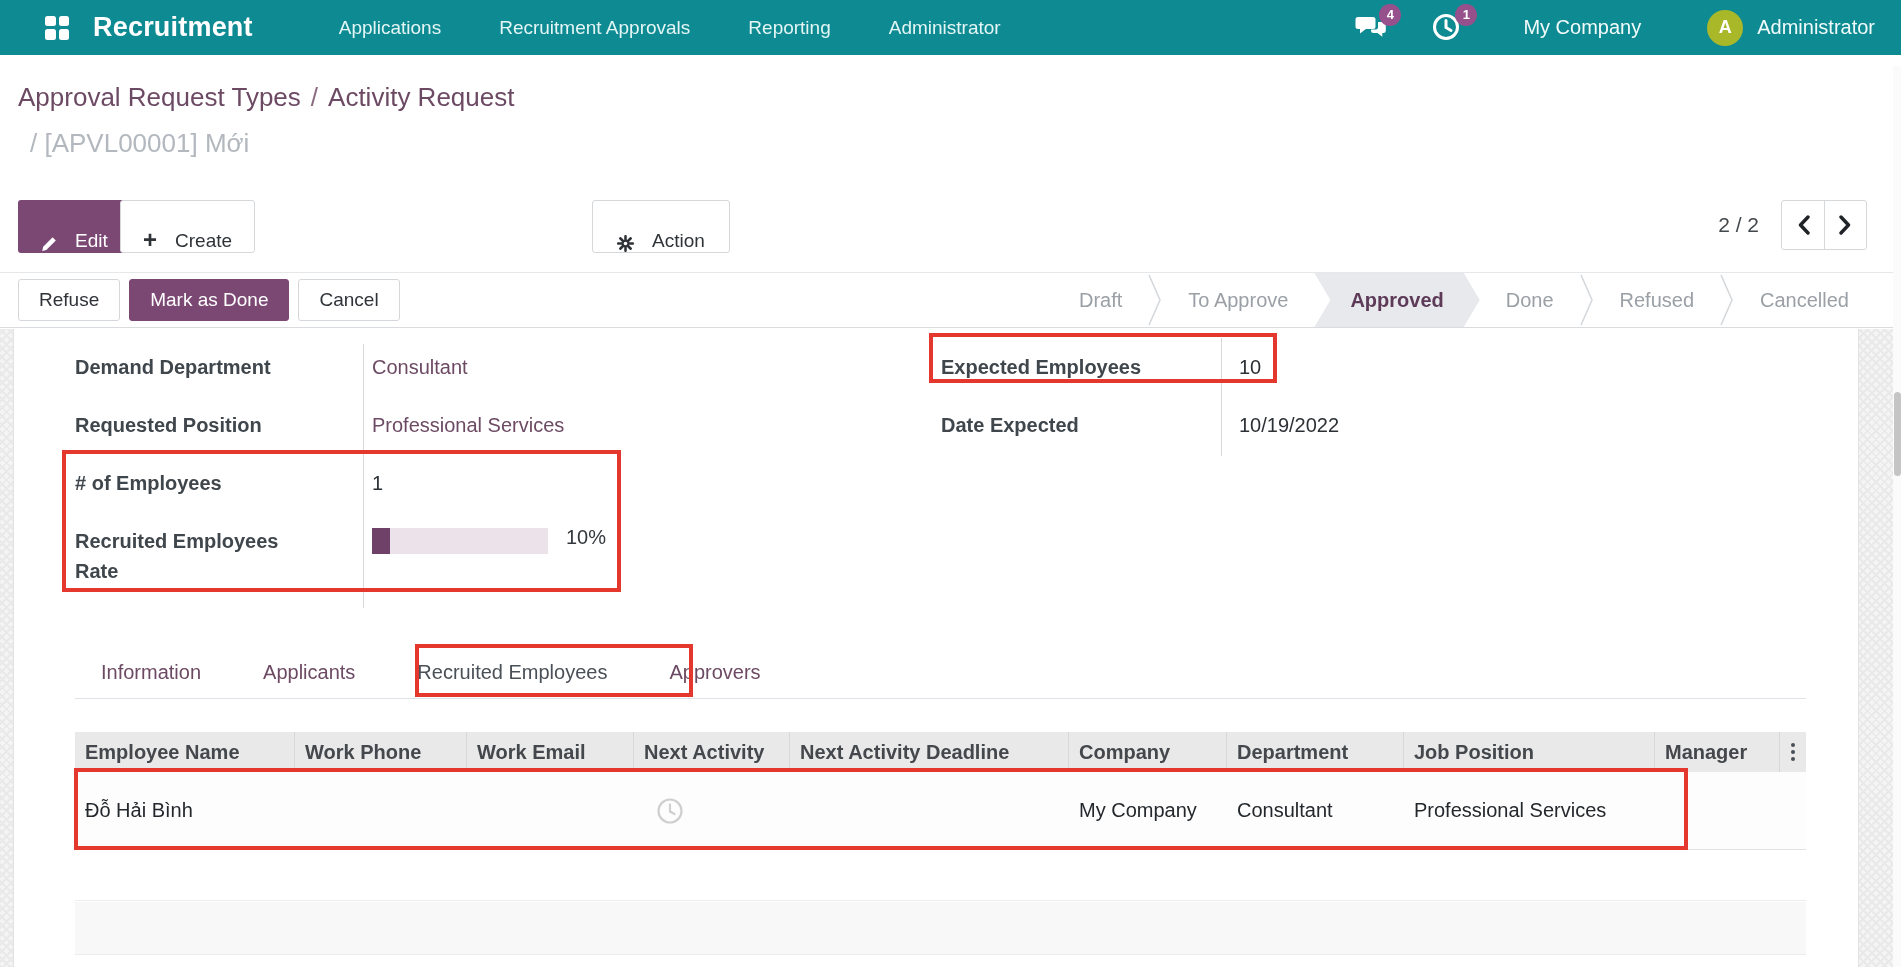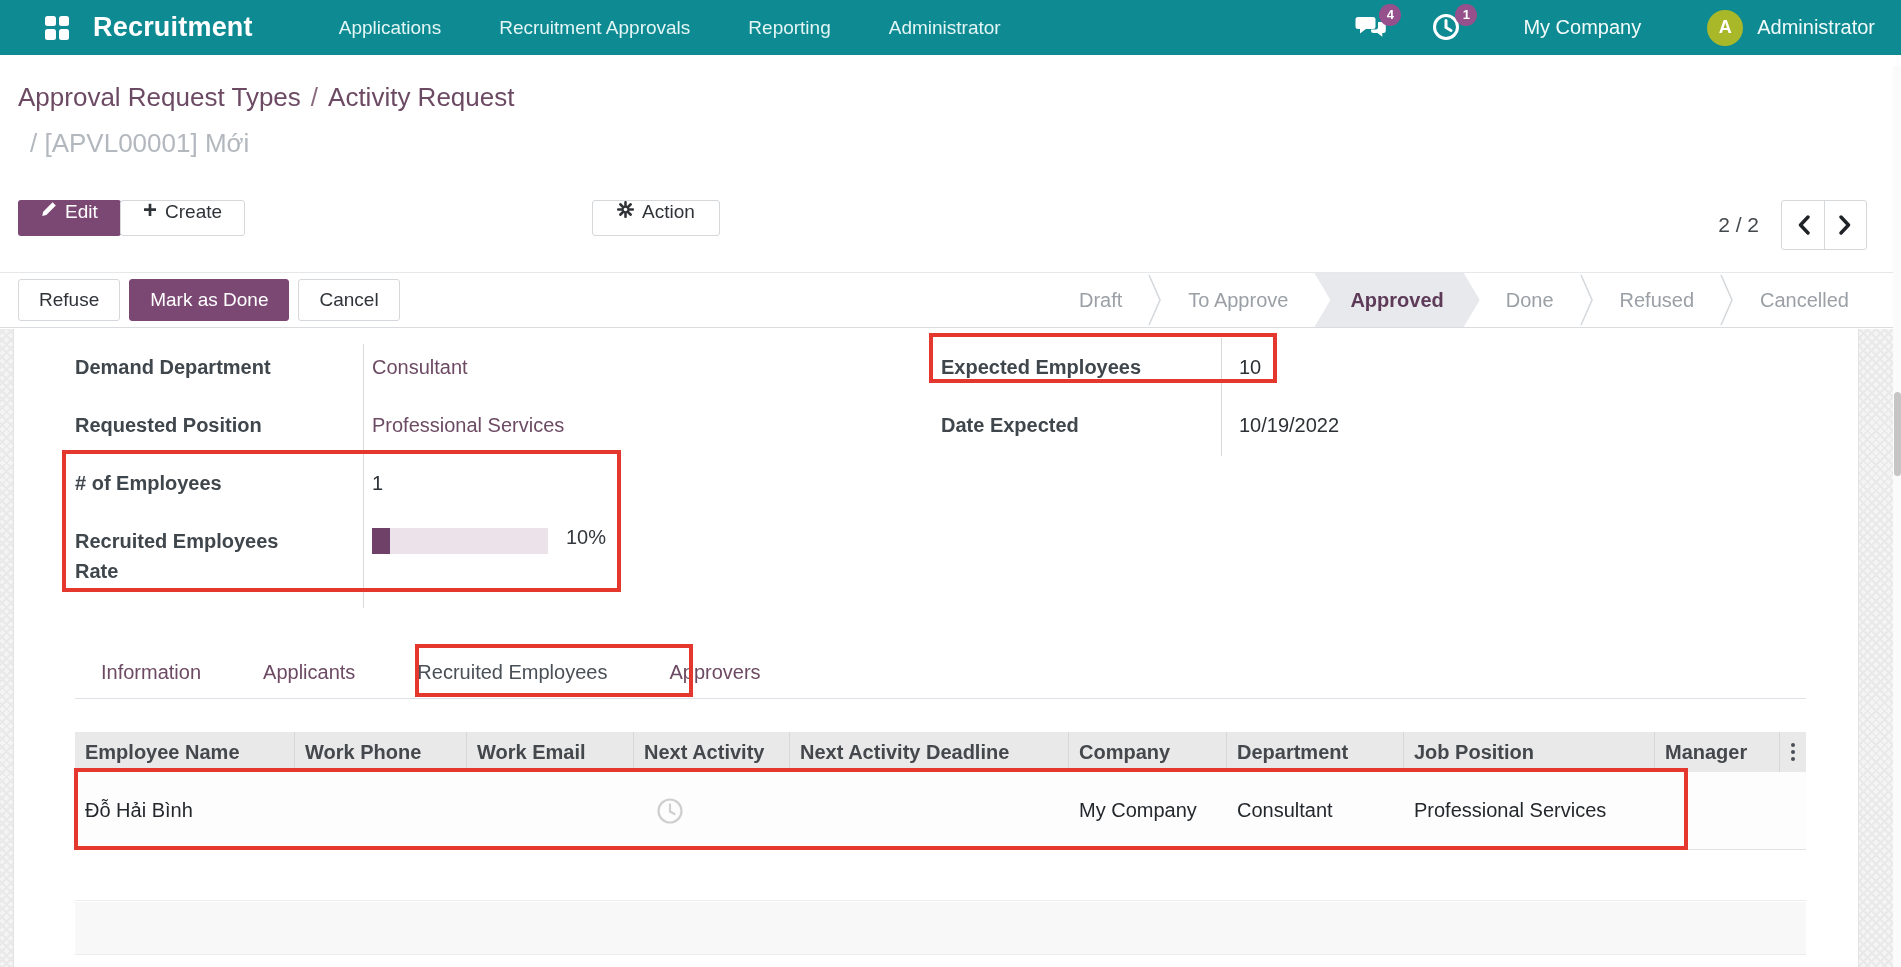--- a/index.html
+++ b/index.html
@@ -22,21 +22,21 @@
   .avatar { margin-left:66px; width:36px; height:36px; border-radius:50%; background:#a9b829; color:#fff; font-size:18px; font-weight:700; display:flex; align-items:center; justify-content:center; flex:none; cursor:pointer; }
   .user-name { margin-left:14px; font-size:20px; color:#f2fbfb; cursor:pointer; white-space:nowrap; }
 
   
   .crumb1 { position:absolute; top:82px; left:18px; font-size:26px; color:#6d4a63; white-space:nowrap; }
   .crumb1 .bc-link { cursor:pointer; }
   .crumb1 .bc-sep { color:#8a6a80; padding:0 10px; }
   .crumb2 { position:absolute; top:128px; left:30px; font-size:26px; color:#b2b8be; white-space:nowrap; }
 
   
-  .btn { display:inline-flex; align-items:flex-start; justify-content:center; gap:8px; height:36px; font-size:19px; border-radius:3px; cursor:pointer; border:1px solid transparent; white-space:nowrap; }
+  .btn { display:inline-flex; align-items:flex-end; justify-content:center; gap:18px; height:53px; font-size:19px; border-radius:3px; cursor:pointer; border:1px solid transparent; white-space:nowrap; }
   .btn.primary { background:#7b4874; color:#fff; }
   .btn.plain { background:#fff; color:#2f3338; border-color:#d5d8db; }
   .btn-edit { position:absolute; left:18px; top:200px; padding:0 22px; }
   .btn-create { position:absolute; left:120px; top:200px; padding:0 22px; }
   .btn-action { position:absolute; left:592px; top:200px; padding:0 24px; }
   .plus-glyph { font-size:24px; font-weight:700; line-height:1; margin-top:-3px; }
   .pager { position:absolute; right:34px; top:200px; height:50px; display:flex; align-items:center; }
   .pager-text { font-size:21px; color:#43484d; margin-right:22px; white-space:nowrap; }
   .pager-btns { display:flex; height:50px; border:1px solid #d5d8db; border-radius:3px; background:#fff; }
   .pager-btn { width:42px; display:flex; align-items:center; justify-content:center; cursor:pointer; }

